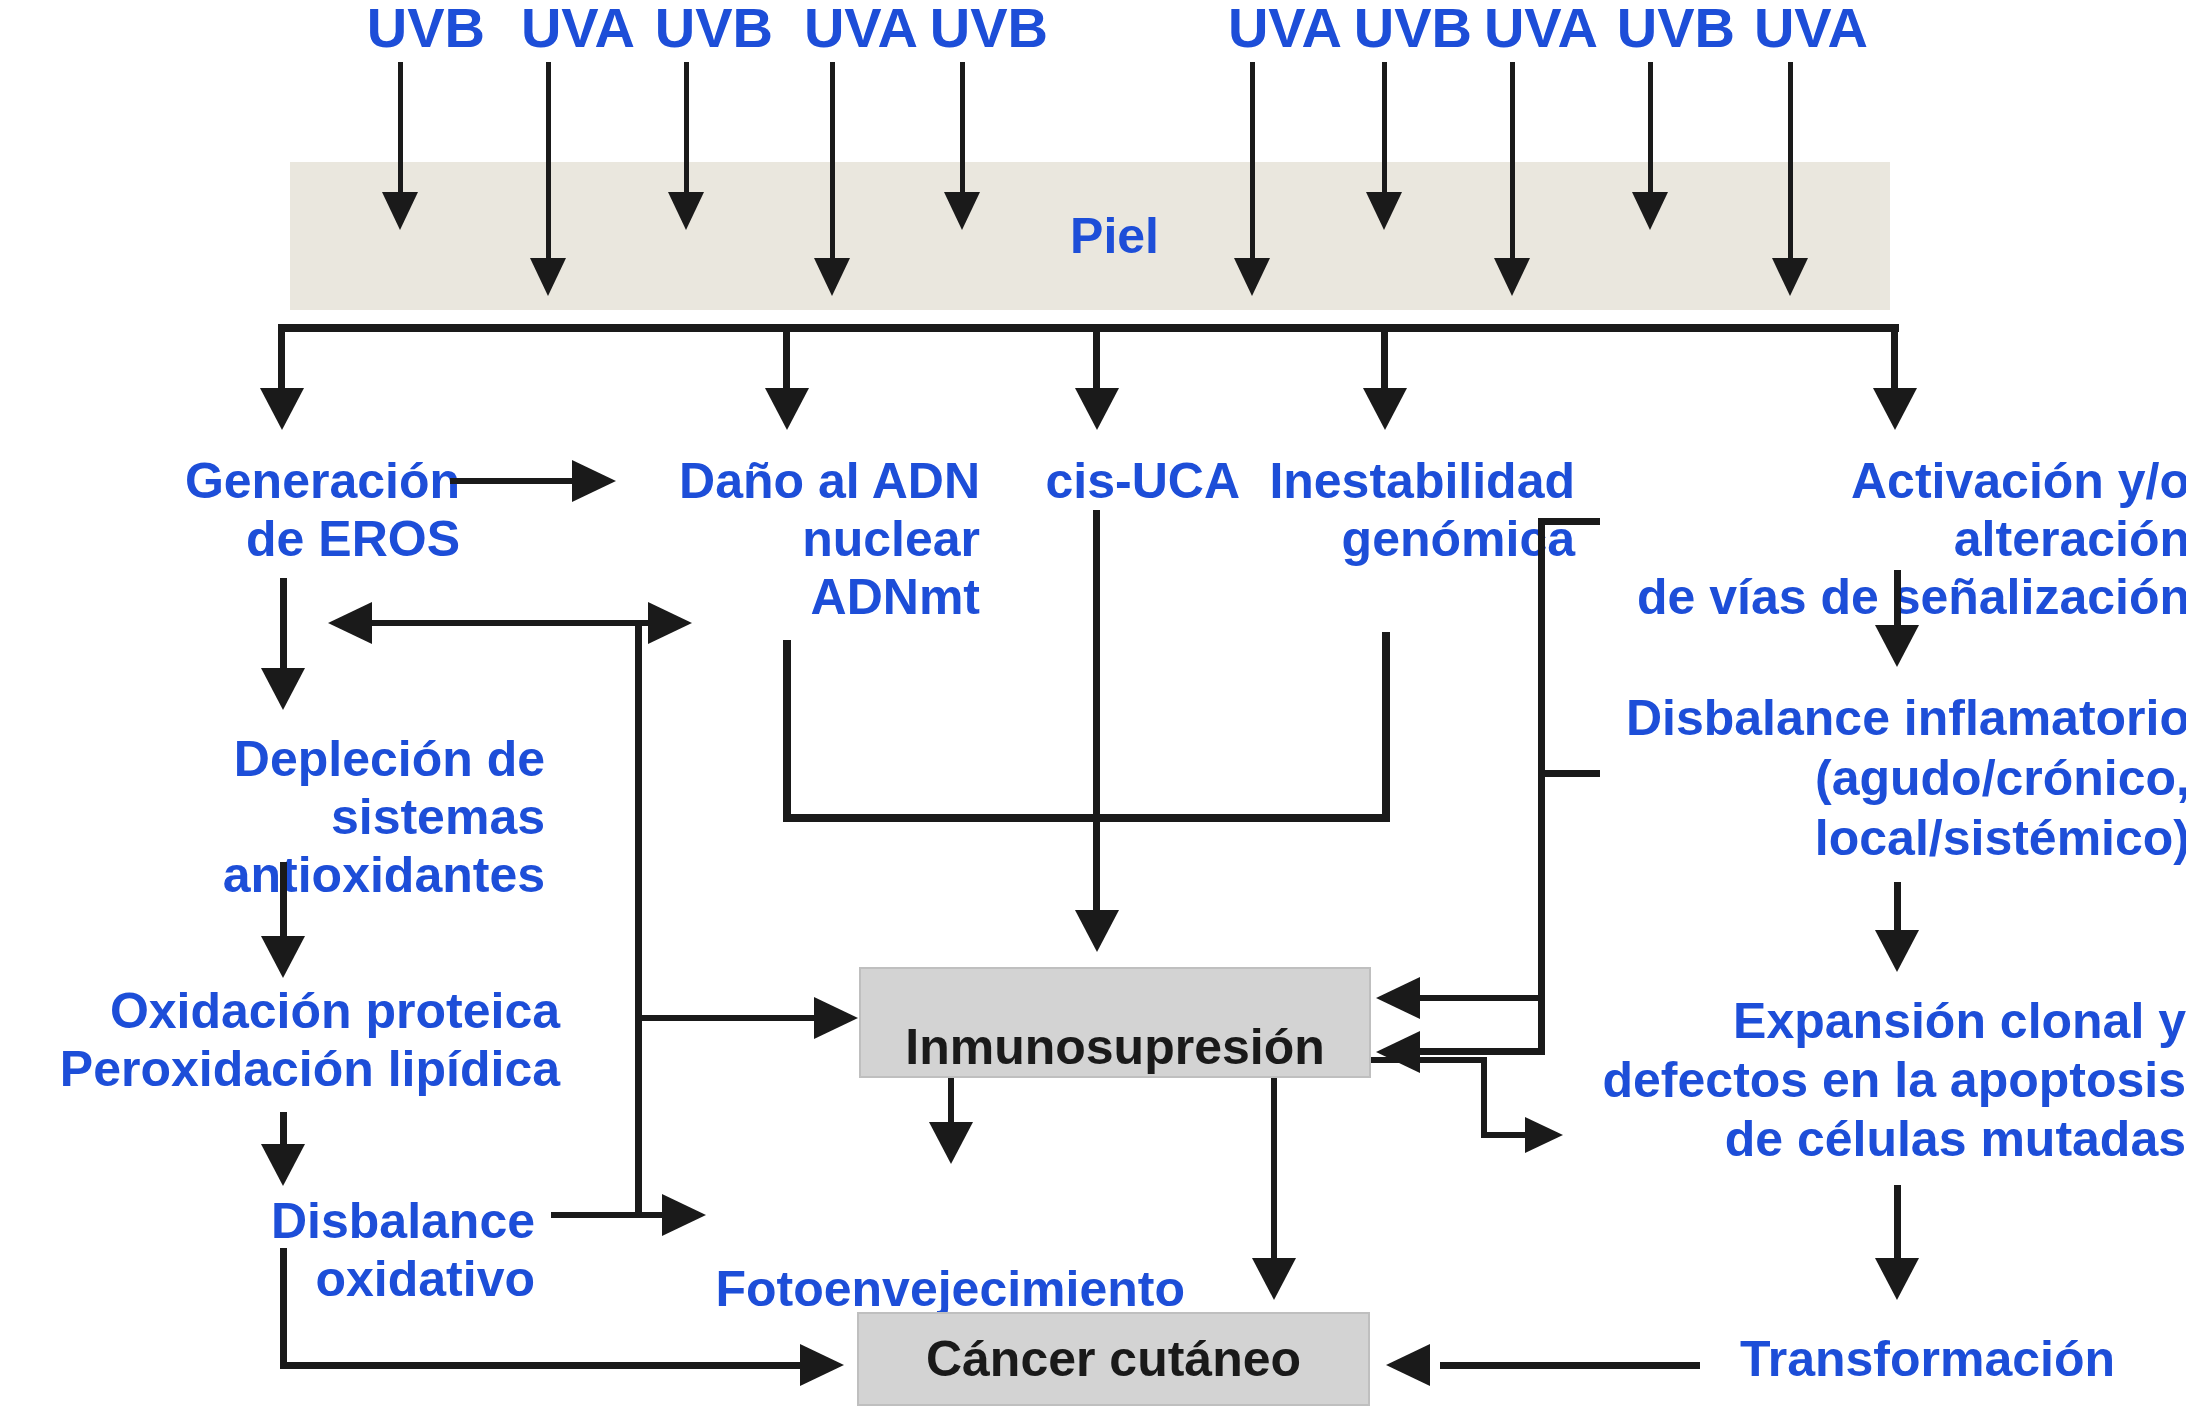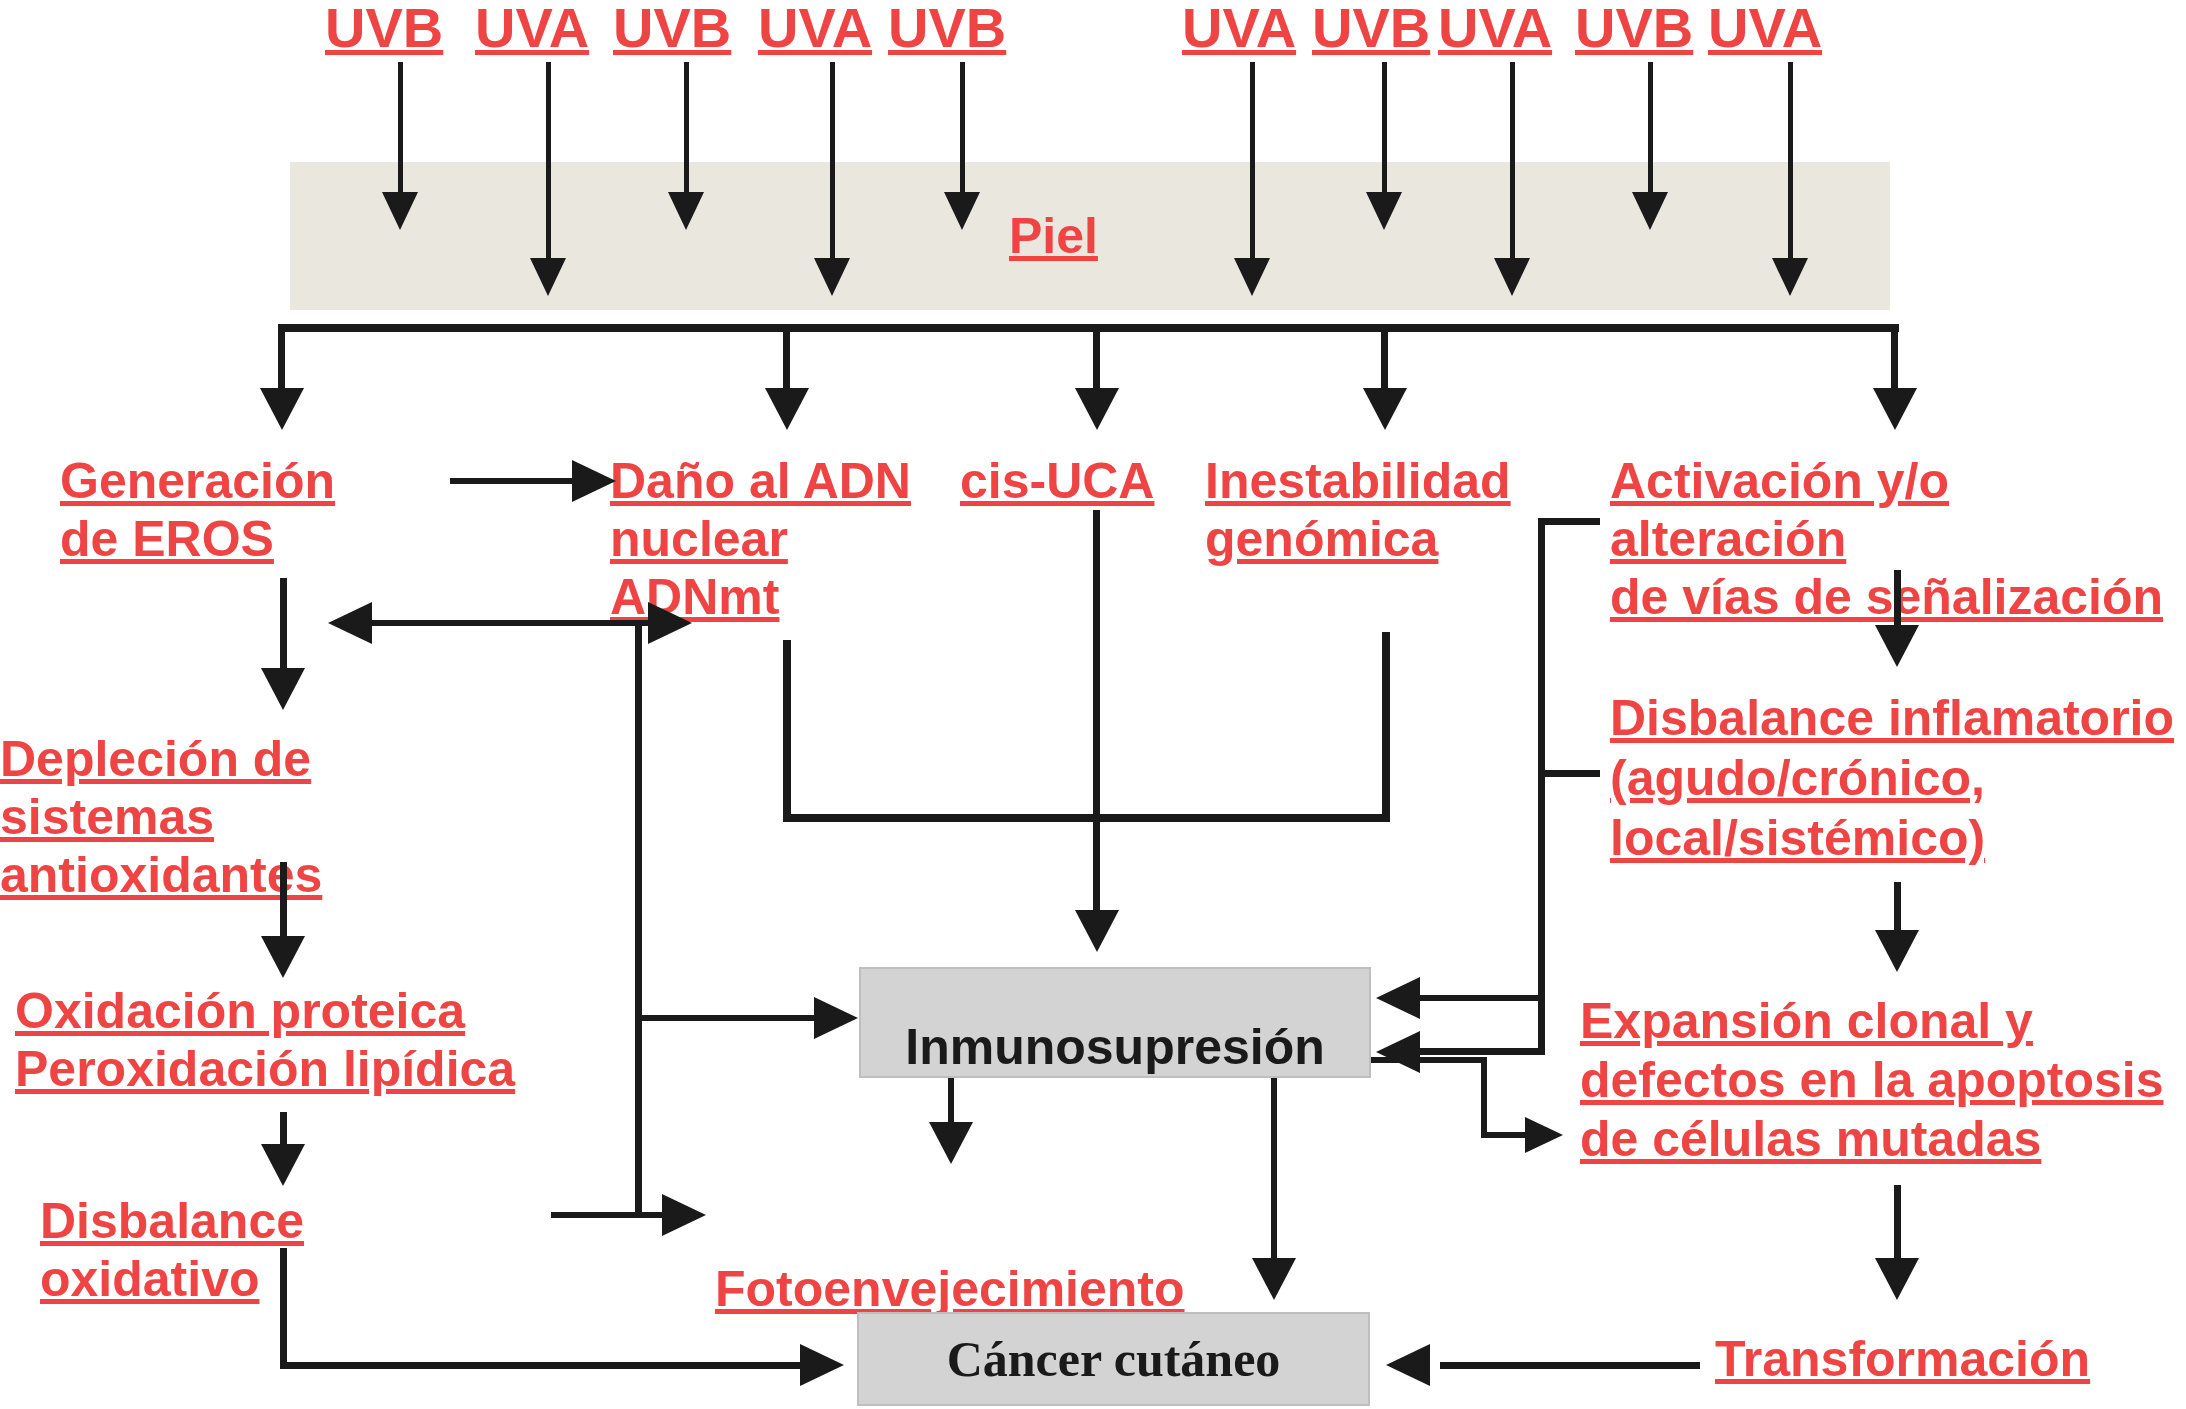--- a/index.html
+++ b/index.html
@@ -1,19 +1,19 @@
 <!DOCTYPE html>
 <html><head>
 <meta charset="utf-8">
 <style>
   html,body{margin:0;padding:0;background:#ffffff;}
   .canvas{position:relative;width:2186px;height:1409px;background:#ffffff;overflow:hidden;
           font-family:"Liberation Sans", sans-serif;}
-  .lbl{position:absolute;font-weight:bold;color:#ef4444;text-align:left;
-       white-space:pre-line;font-size:50px;line-height:58px;text-decoration:underline;}
+  .lbl{position:absolute;font-weight:bold;color:#1d4ed8;text-align:right;
+       white-space:pre-line;font-size:50px;line-height:58px;}
   .uv{font-size:56px;line-height:56px;}
   .hl,.vl{position:absolute;background:#1a1a1a;}
   .band{position:absolute;background:#eae7de;}
   .gbox{position:absolute;background:#d3d3d3;border:2px solid #bfbfbf;box-sizing:border-box;
         display:flex;align-items:center;justify-content:center;
         font-weight:bold;font-size:50px;color:#1a1a1a;}
   .ah{position:absolute;width:0;height:0;}
   .ah-down{border-left:22px solid transparent;border-right:22px solid transparent;border-top:42px solid #1a1a1a;}
   .ah-down-sm{border-left:18px solid transparent;border-right:18px solid transparent;border-top:38px solid #1a1a1a;}
   .ah-right{border-top:21px solid transparent;border-bottom:21px solid transparent;border-left:44px solid #1a1a1a;}
@@ -151,19 +151,19 @@
 local/sistémico)</div>
   <div class="vl" style="left:1894px;top:882px;width:7px;height:48px;"></div>
   <div class="ah ah-down" style="left:1875px;top:930px;"></div>
   <div class="lbl" style="left:1580px;top:992px;width:606px;line-height:59px;">Expansión clonal y
 defectos en la apoptosis
 de células mutadas</div>
   <div class="vl" style="left:1894px;top:1185px;width:7px;height:73px;"></div>
   <div class="ah ah-down" style="left:1875px;top:1258px;"></div>
   <div class="lbl" style="left:1715px;top:1330px;width:400px;">Transformación</div>
 
-  <div class="gbox" style="left:857px;top:1312px;width:513px;height:94px;font-family:Liberation Serif, serif;">
+  <div class="gbox" style="left:857px;top:1312px;width:513px;height:94px;">
     <span>Cáncer cutáneo</span>
   </div>
   <div class="ah ah-left" style="left:1386px;top:1344px;"></div>
   <div class="hl" style="left:1440px;top:1362px;width:260px;height:7px;"></div>
 
 </div>
 
 </body></html>

